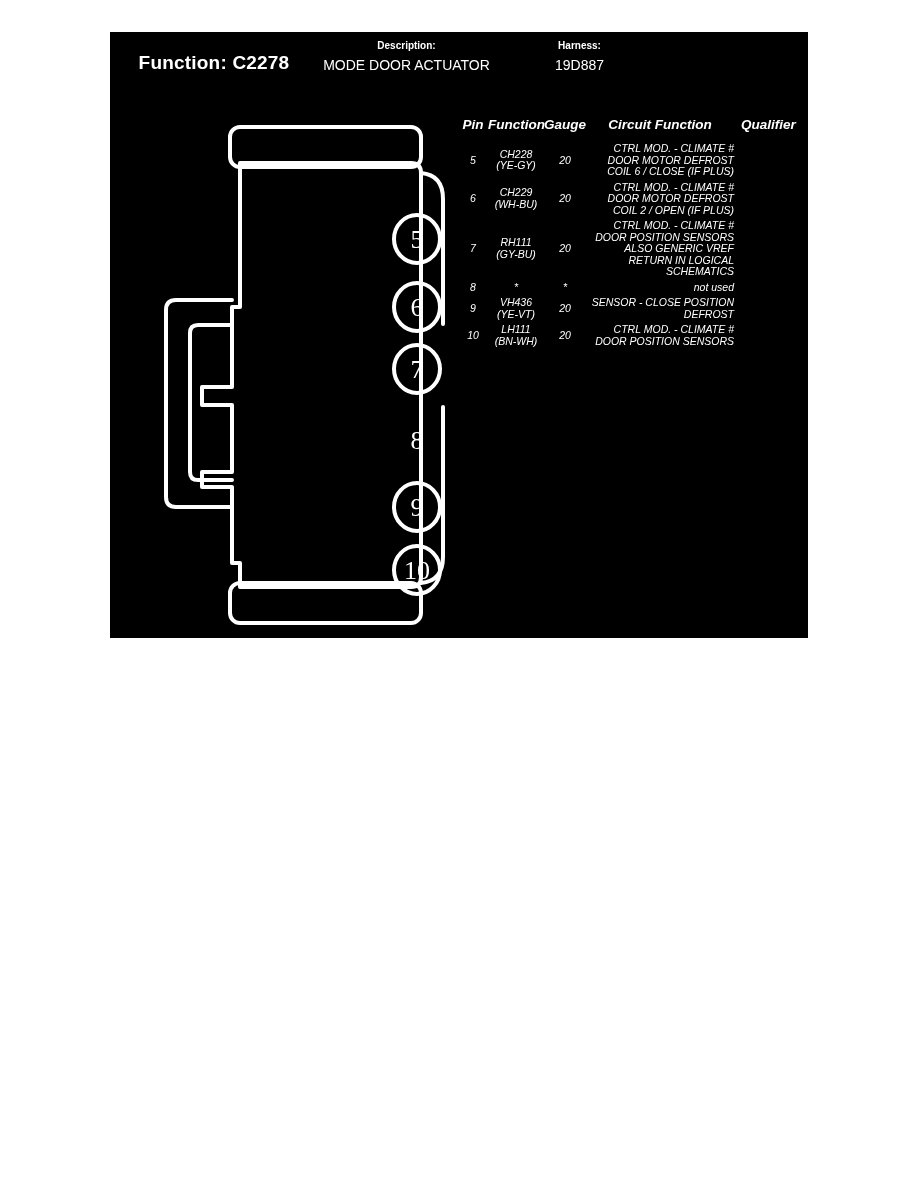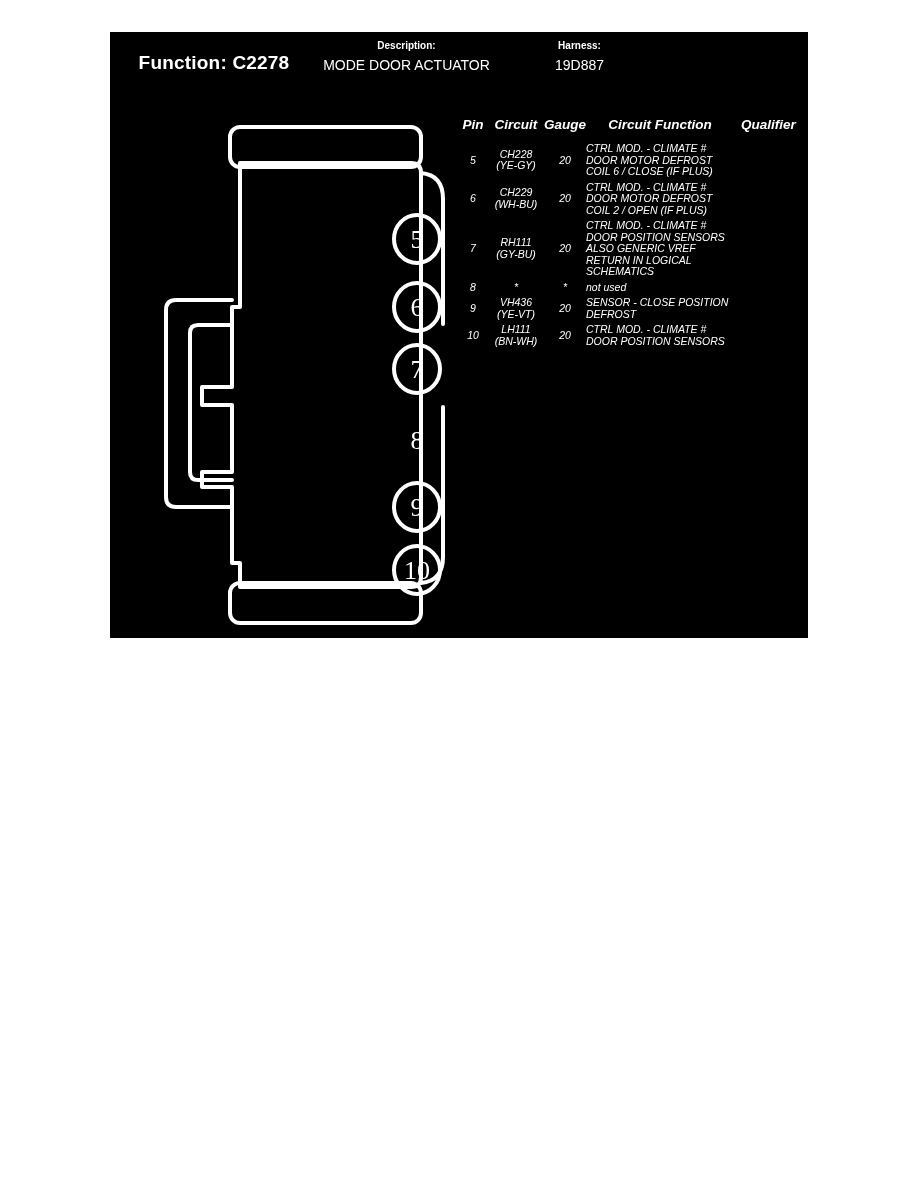--- a/index.html
+++ b/index.html
@@ -96,21 +96,21 @@
   }
   col.c-pin   { width: 30px; }
   col.c-cir   { width: 56px; }
   col.c-gau   { width: 42px; }
   col.c-fun   { width: 148px; }
   col.c-qua   { width: 69px; }
 
   td.pin-col    { text-align: center; font-size: 10px; }
   td.cir-col    { text-align: center; }
   td.gau-col    { text-align: center; font-size: 10px; }
-  td.fun-col    { text-align: left; padding-left: 4px; }
+  td.fun-col    { text-align: right; padding-left: 4px; }
   td.qua-col    { text-align: center; }
   .cir-line     { display: block; line-height: 11.5px; }
   .fn-line      { display: block; line-height: 11.5px; white-space: nowrap; }
 </style>
 </head>
 <body>
 
 <div id="panel">
 
   <div class="hdr-connector">Function: C2278</div>
@@ -184,21 +184,21 @@
       <colgroup>
         <col class="c-pin">
           <col class="c-cir">
           <col class="c-gau">
         <col class="c-fun">
           <col class="c-qua">
       </colgroup>
       <thead>
         <tr>
           <th>Pin</th>
-          <th>Circuit</th>
+          <th>Function</th>
           <th>Gauge</th>
           <th>Circuit Function</th>
           <th>Qualifier</th>
         </tr>
       </thead>
       <tbody id="pin-rows">
           <tr>
             <td class="pin-col">5</td>
             <td class="cir-col">
               <span class="cir-line">CH228</span>

